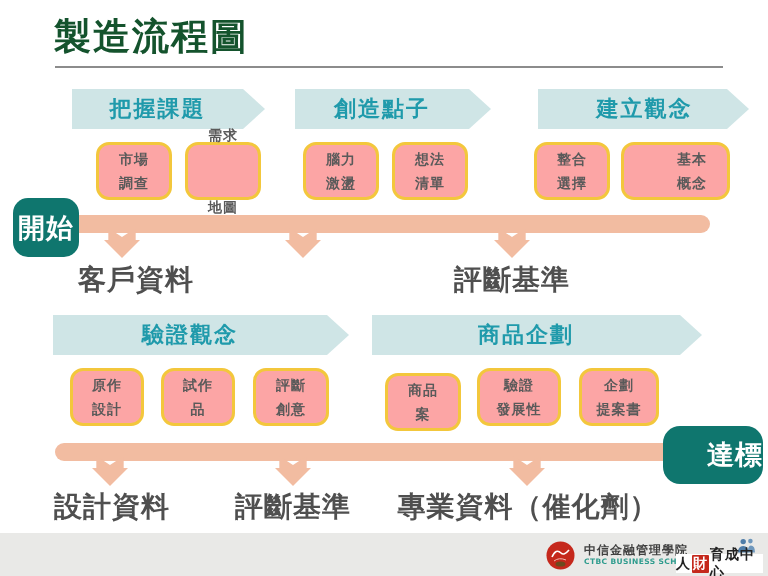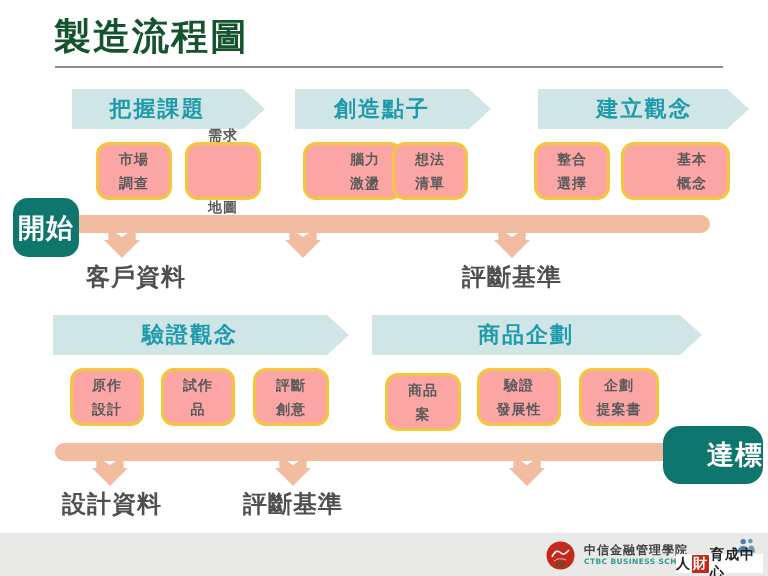--- a/index.html
+++ b/index.html
@@ -43,21 +43,21 @@
 
   
   .down-arrow{
     width:36px;height:30px;background:#f2bca1;
     clip-path:polygon(12% 0, 50% 30%, 88% 0, 88% 40%, 100% 40%, 50% 100%, 0 40%, 12% 40%);
   }
 
   
   .out-label{
     transform:translateX(-50%);white-space:nowrap;
-    color:#4f4f4f;font-size:24px;font-weight:600;letter-spacing:1px;
+    color:#4f4f4f;font-size:28px;font-weight:600;letter-spacing:1px;
   }
 
   
   .footer-strip{left:0;top:533px;width:768px;height:43px;background:#e9e9e7;}
   .school-name{color:#404040;font-size:12px;font-weight:bold;letter-spacing:1px;line-height:14px;}
   .school-name-en{color:#2f9c8e;font-size:7.5px;font-weight:bold;letter-spacing:0.4px;}
   .center-box{
     background:#ffffff;height:19px;display:flex;align-items:center;justify-content:center;
     font-size:14px;font-weight:bold;color:#222;letter-spacing:1px;
   }
@@ -82,21 +82,21 @@
   </div>
 
   <div class="abs ybox" style="left:96px;top:142px;width:70px;">
     <span>市場</span>
     <span>調查</span>
   </div>
   <div class="abs ybox" style="left:185px;top:142px;width:70px;gap:48px;">
     <span>需求</span>
     <span>地圖</span>
   </div>
-  <div class="abs ybox" style="left:303px;top:142px;width:70px;padding-left:24px;">
+  <div class="abs ybox" style="left:303px;top:142px;width:70px;">
     <span>腦力</span>
     <span>激盪</span>
   </div>
   <div class="abs ybox" style="left:392px;top:142px;width:70px;">
     <span>想法</span>
     <span>清單</span>
   </div>
   <div class="abs ybox" style="left:534px;top:142px;width:70px;">
     <span>整合</span>
     <span>選擇</span>
@@ -154,20 +154,21 @@
   <div class="abs badge" style="left:663px;top:426px;width:100px;height:58px;border-radius:17px;justify-content:flex-end;">
     <span>達標</span>
   </div>
 
   <div class="abs down-arrow" style="left:92px;top:456px;"></div>
   <div class="abs down-arrow" style="left:275px;top:456px;"></div>
   <div class="abs down-arrow" style="left:509px;top:456px;"></div>
 
   <div class="abs out-label" style="left:112px;top:488px;">設計資料</div>
   <div class="abs out-label" style="left:293px;top:488px;">評斷基準</div>
+  <div class="abs out-label" style="left:528px;top:488px;">專業資料（催化劑）</div>
 
   <div class="abs footer-strip"></div>
 
   <div class="abs" style="left:546px;top:541px;">
     <svg width="29" height="29" viewBox="0 0 29 29">
       <circle cx="14.5" cy="14.5" r="14" fill="#c5281c"></circle>
       <path d="M6 16 Q10 7 15 12 Q18 15 23 9" stroke="#ffffff" stroke-width="1.6" fill="none"></path>
       <path d="M8 20 Q13 16 20 19" stroke="#f4b8b2" stroke-width="1" fill="none"></path>
       <ellipse cx="14.5" cy="23" rx="5" ry="2.6" fill="#6d4a1e"></ellipse>
     </svg>

